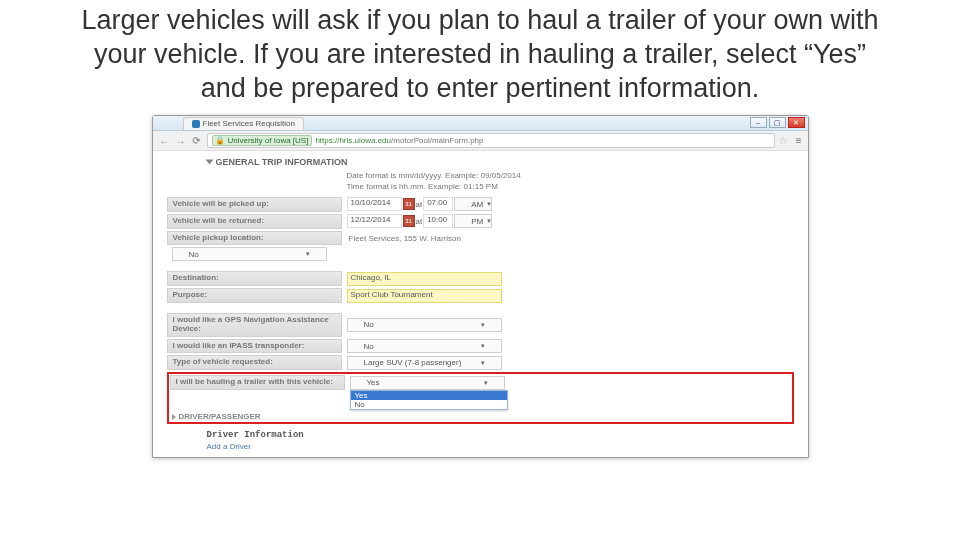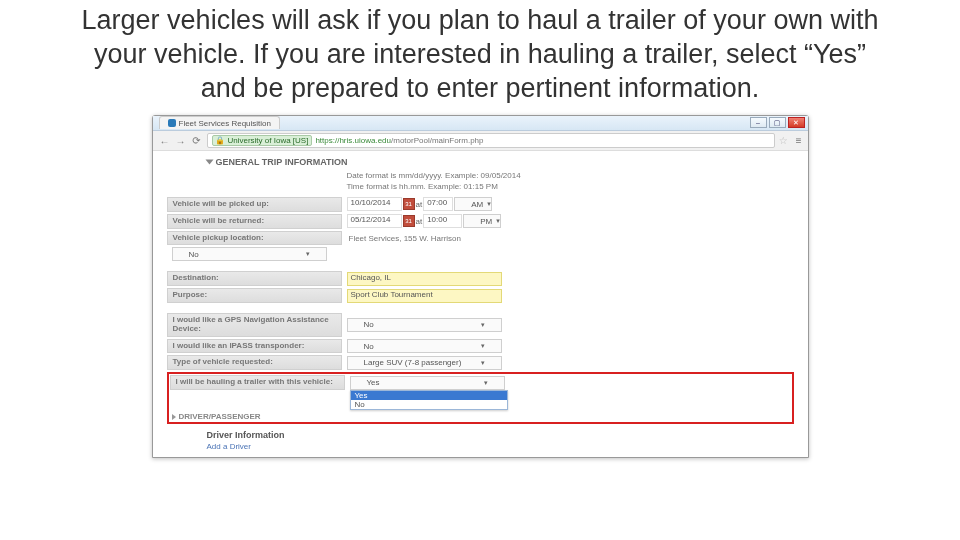--- a/index.html
+++ b/index.html
@@ -27,22 +27,24 @@
     box-shadow: 0 1px 4px rgba(0,0,0,0.25);
     font-size: 10px;
     background: #fff;
   }
   
   .win-titlebar {
     height: 15px;
     background: linear-gradient(#eaf3fb, #d7e7f4);
     border-bottom: 1px solid #bcd;
     display: flex;
+    align-items: center;
     position: relative;
     filter: blur(0.4px);
+    padding-left: 24px;
   }
   .tab-pill {
     margin-left: 6px;
     background: #f4f4f4;
     border: 1px solid #ccc;
     border-bottom: none;
     border-radius: 3px 3px 0 0;
     padding: 0 8px;
     height: 13px;
     display: flex;
@@ -224,20 +226,21 @@
     border-top:3px solid transparent;
     border-bottom:3px solid transparent;
     border-left:4px solid #999;
     margin-right:3px;
   }
   .driver-info {
     margin: 6px 0 0 40px;
     font-size: 9px;
     font-weight: bold;
     color: #555;
+    font-family: Liberation Mono, monospace;
   }
   .add-driver {
     margin: 2px 0 0 40px;
     font-size: 8px;
     color: #4a73b5;
   }
   .plain-val {
     font-size: 8px;
     color: #777;
     padding-left: 2px;
@@ -311,26 +314,26 @@
         <span class="tinput" style="width:30px">07:00</span>
         <span class="sel" style="width:38px">
             <span>AM</span>
             <span class="caret">▾</span>
           </span>
       </div>
     </div>
     <div class="row">
       <div class="row-lbl">Vehicle will be returned:</div>
       <div class="row-val">
-        <span class="tinput" style="width:55px">05/12/2014</span>
+        <span class="tinput" style="width:55px">12/12/2014</span>
         <span class="cal-ico">
             <span>31</span>
           </span>
         <span class="at">at</span>
-        <span class="tinput" style="width:39px">10:00</span>
+        <span class="tinput" style="width:30px">10:00</span>
         <span class="sel" style="width:38px">
             <span>PM</span>
             <span class="caret">▾</span>
           </span>
       </div>
     </div>
     <div class="row">
       <div class="row-lbl">Vehicle pickup location:</div>
       <div class="row-val">
           <span class="plain-val">Fleet Services, 155 W. Harrison</span>

